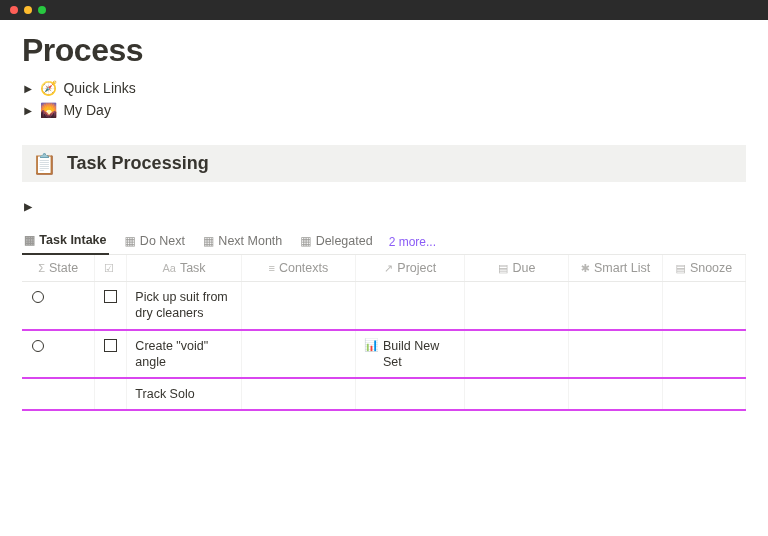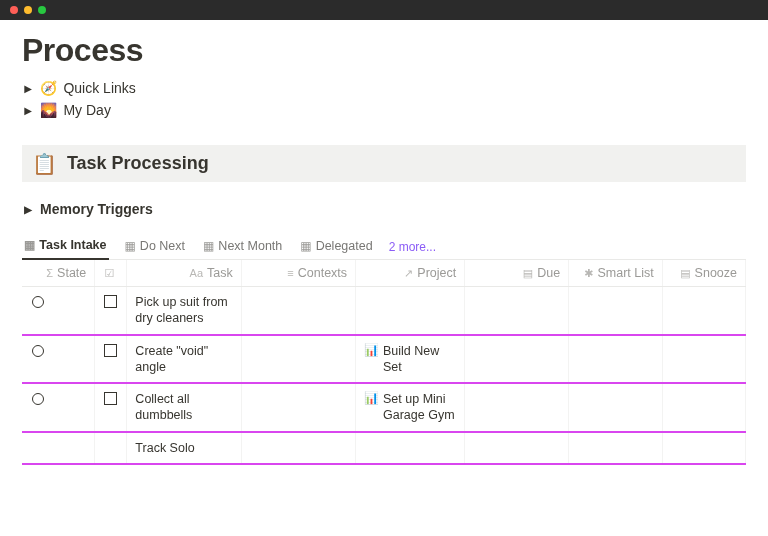--- a/index.html
+++ b/index.html
@@ -90,21 +90,21 @@
     margin-bottom: -1px;
   }
   .vicon { font-size: 12px; color: #9b9a97; }
   .more { color: #8b5cf6; font-size: 12px; }
   .table {
     width: 100%;
     border-collapse: collapse;
     font-size: 12.5px;
   }
   .table th {
-    text-align: right;
+    text-align: center;
     font-weight: 400;
     color: #9b9a97;
     padding: 6px 8px;
     border-bottom: 1px solid #e9e9e7;
     border-right: 1px solid #f3f3f2;
     white-space: nowrap;
   }
   .table td {
     padding: 7px 8px;
     border-bottom: 2px solid #d946ef;
@@ -155,21 +155,20 @@
     <span>My Day</span>
   </div>
 
   <div class="callout">
     <span class="emoji">📋</span>
     <span class="callout-title">Task Processing</span>
   </div>
 
   <div class="toggle-row subtoggle">
     <span class="tri">▶</span>
-    <span>Memory Triggers</span>
   </div>
 
   <div class="views">
     <div class="view-tab active">
       <span class="vicon">▦</span>
       <span>Task Intake</span>
     </div>
     <div class="view-tab">
       <span class="vicon">▦</span>
       <span>Do Next</span>
@@ -242,39 +241,20 @@
             <div class="projcell">
               <span class="projicon">📊</span>
               <span>Build New Set</span>
             </div>
           </td>
     <td></td>
     <td></td>
     <td></td>
   </tr>
         <tr>
-    <td>
-            <div class="state-circle"></div>
-          </td>
-    <td class="col-check">
-            <div class="checkbox"></div>
-          </td>
-    <td class="taskcell">Collect all dumbbells</td>
-    <td></td>
-    <td>
-            <div class="projcell">
-              <span class="projicon">📊</span>
-              <span>Set up Mini Garage Gym</span>
-            </div>
-          </td>
-    <td></td>
-    <td></td>
-    <td></td>
-  </tr>
-        <tr>
     <td></td>
     <td class="col-check"></td>
     <td class="taskcell">Track Solo</td>
     <td></td>
     <td></td>
     <td></td>
     <td></td>
     <td></td>
   </tr>
       </tbody>

